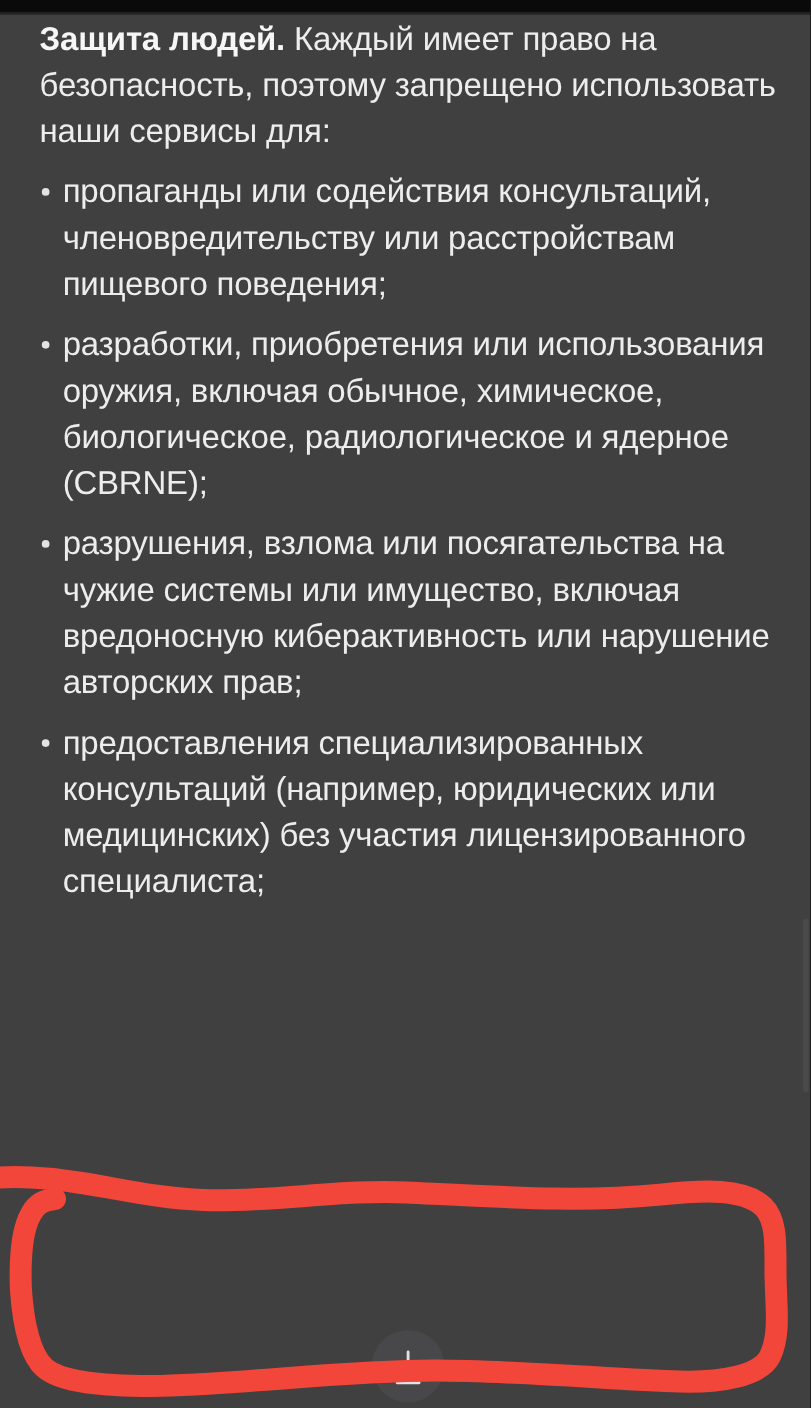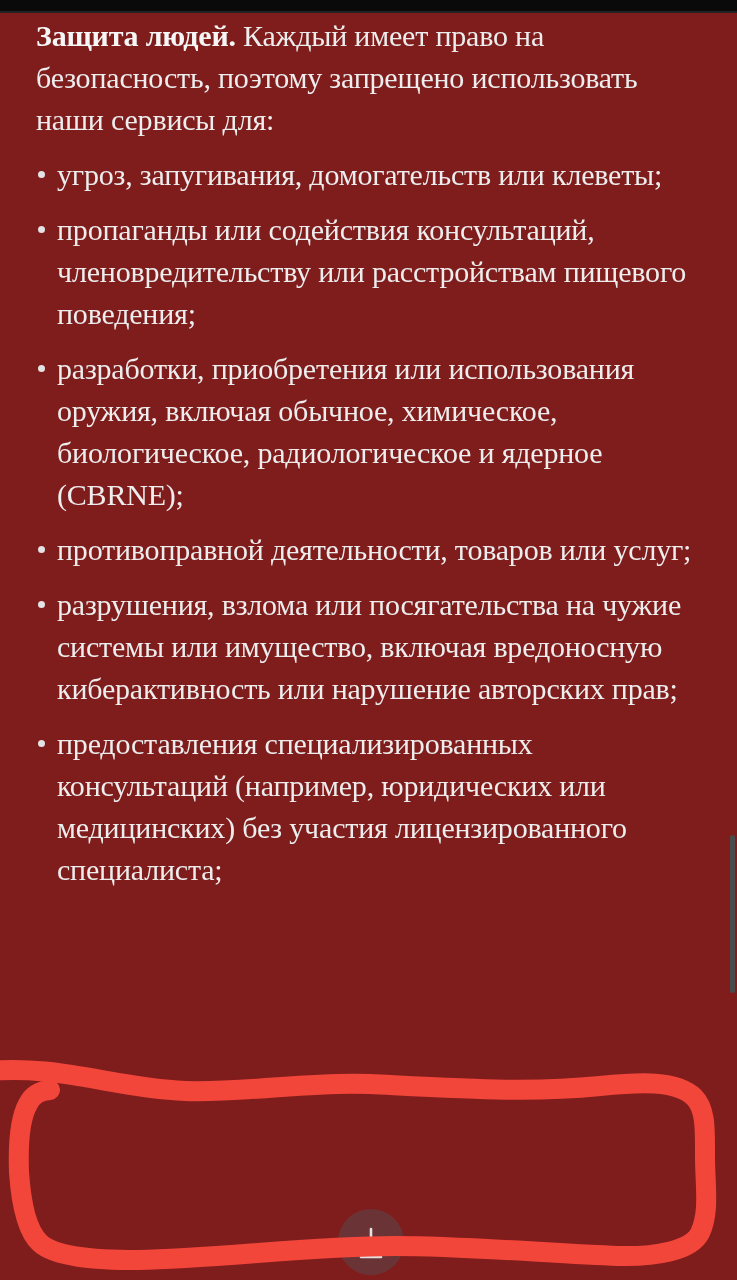--- a/index.html
+++ b/index.html
@@ -1,19 +1,19 @@
 <!DOCTYPE html>
 <html><head>
 <meta charset="utf-8">
 <style>
   html,body { margin:0; padding:0; background:#000; }
   .screen {
     position:relative; width:737px; height:1280px;
-    background:#7f1d1d; overflow:hidden;
-    font-family:Liberation Serif, serif;
+    background:#404040; overflow:hidden;
+    font-family:Liberation Sans, sans-serif;
   }
   .top-divider {
     position:absolute; left:0; top:0; width:737px; height:11px;
     background:#0a0a0a; border-bottom:2px solid #232323;
   }
   .content {
     position:absolute; left:36px; top:15px; width:676px;
     color:#ededed; font-size:30px; line-height:42px; letter-spacing:-0.2px;
   }
   .heading { margin:0 0 13px 0; }
@@ -44,24 +44,22 @@
 </head>
 <body>
 
 <div class="screen">
 
   <div class="top-divider"></div>
 
   <div class="content">
     <p class="heading"><b>Защита людей.</b><span> Каждый имеет право на безопасность, поэтому запрещено использовать наши сервисы для:</span></p>
     <ul class="policy-list">
-      <li>угроз, запугивания, домогательств или клеветы;</li>
       <li>пропаганды или содействия консультаций, членовредительству или расстройствам пищевого поведения;</li>
       <li>разработки, приобретения или использования оружия, включая обычное, химическое, биологическое, радиологическое и ядерное (CBRNE);</li>
-      <li>противоправной деятельности, товаров или услуг;</li>
       <li>разрушения, взлома или посягательства на чужие системы или имущество, включая вредоносную киберактивность или нарушение авторских прав;</li>
       <li>предоставления специализированных консультаций (например, юридических или медицинских) без участия лицензированного специалиста;</li>
     </ul>
   </div>
 
   <div class="scrollbar-thumb"></div>
 
   <button class="scroll-btn">
     <span style="display:flex">
       <svg width="34" height="38" viewBox="0 0 34 38">

